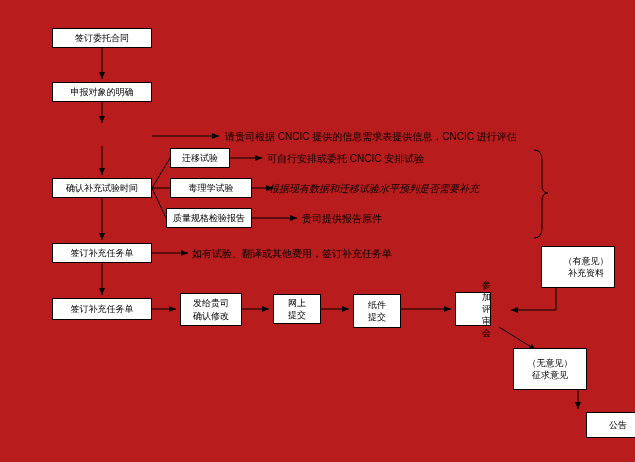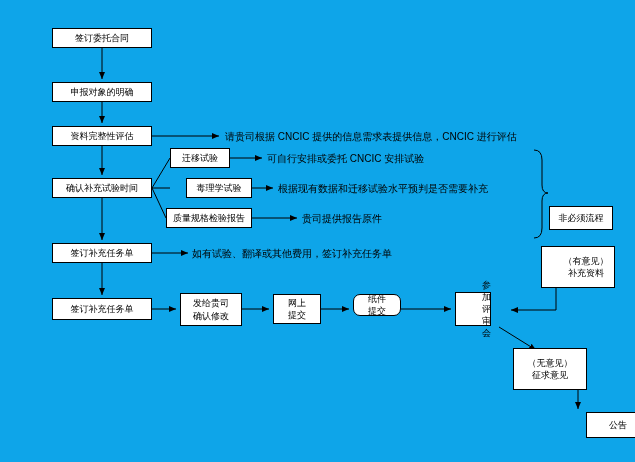--- a/index.html
+++ b/index.html
@@ -1,20 +1,20 @@
 <!DOCTYPE html>
 <html><head>
 <meta charset="utf-8">
 <style>
   html,body { margin:0; padding:0; background:#fff; }
   .canvas {
     position:relative;
     width:635px;
     height:462px;
-    background:#0ea5e9;
+    background:#b91c1c;
     font-family:"Liberation Sans","DejaVu Sans",sans-serif;
     color:#000;
     overflow:hidden;
   }
   .layer { position:absolute; left:0; top:0; }
   .box {
     position:absolute;
     border:1px solid #000;
     background:#fff;
     display:flex;
@@ -74,44 +74,42 @@
       <line x1="499" y1="327" x2="536" y2="350" marker-end="url(#arrow)"></line>
 
       <line x1="578" y1="390" x2="578" y2="409" marker-end="url(#arrow)"></line>
 
       <path d="M534,150 Q542,150 542,160 L542,185 Q542,193 548,193 Q542,193 542,201 L542,228 Q542,238 534,238"></path>
     </g>
   </svg>
 
   <div class="box" style="left:52px; top:28px; width:100px; height:20px;">签订委托合同</div>
   <div class="box" style="left:52px; top:82px; width:100px; height:20px;">申报对象的明确</div>
-  <div class="box" style="left:52px; top:126px; width:100px; height:20px;">资料完整性评估</div>
   <div class="box" style="left:52px; top:178px; width:100px; height:20px;">确认补充试验时间</div>
   <div class="box" style="left:52px; top:243px; width:100px; height:20px;">签订补充任务单</div>
   <div class="box" style="left:52px; top:298px; width:100px; height:22px;">签订补充任务单</div>
 
   <div class="box" style="left:170px; top:148px; width:60px; height:20px;">迁移试验</div>
-  <div class="box" style="left:170px; top:178px; width:66px; height:20px;margin-left:16px;">毒理学试验</div>
+  <div class="box" style="left:170px; top:178px; width:82px; height:20px;">毒理学试验</div>
   <div class="box" style="left:166px; top:208px; width:86px; height:20px;">质量规格检验报告</div>
 
   <div class="box" style="left:180px; top:293px; width:62px; height:33px;">发给贵司
 确认修改</div>
   <div class="box" style="left:273px; top:294px; width:48px; height:30px;">网上
 提交</div>
-  <div class="box" style="left:353px; top:294px; width:48px; height:22px;border-radius:7px;">纸件
+  <div class="box" style="left:353px; top:294px; width:48px; height:34px;">纸件
 提交</div>
   <div class="box" style="left:455px; top:292px; width:36px; height:34px;padding-left:27px;">参加评
 审会</div>
 
-  <div class="box" style="left:549px; top:206px; width:64px; height:24px;">非必须流程</div>
   <div class="box" style="left:541px; top:246px; width:74px; height:42px;padding-left:16px;">（有意见）
 补充资料</div>
   <div class="box" style="left:513px; top:348px; width:74px; height:42px;">（无意见）
 征求意见</div>
   <div class="box" style="left:546px; top:412px; width:64px; height:26px;margin-left:40px;">公告</div>
 
   <div class="note" style="left:225px; top:131px;">请贵司根据 CNCIC 提供的信息需求表提供信息，CNCIC 进行评估</div>
   <div class="note" style="left:267px; top:153px;">可自行安排或委托 CNCIC 安排试验</div>
-  <div class="note" style="left:278px; top:183px;">根据现有数据和迁移试验水平预判是否需要补充</div>
+  <div class="note" style="left:269px; top:183px;font-style:italic;">根据现有数据和迁移试验水平预判是否需要补充</div>
   <div class="note" style="left:302px; top:213px;">贵司提供报告原件</div>
   <div class="note" style="left:192px; top:248px;">如有试验、翻译或其他费用，签订补充任务单</div>
 
 </div>
 
 </body></html>

